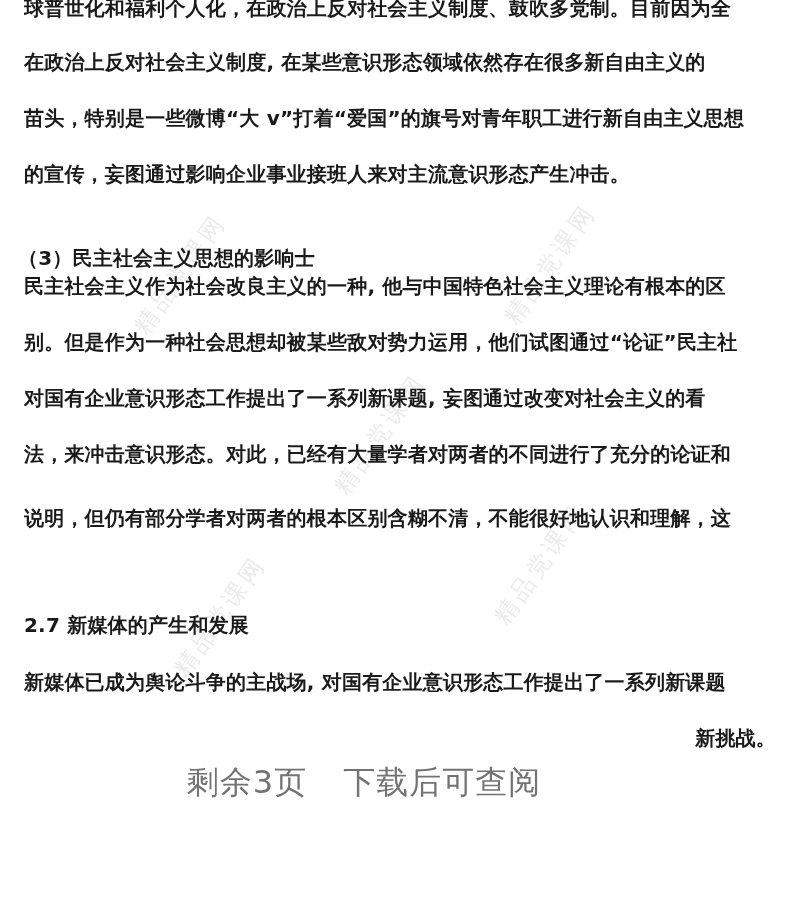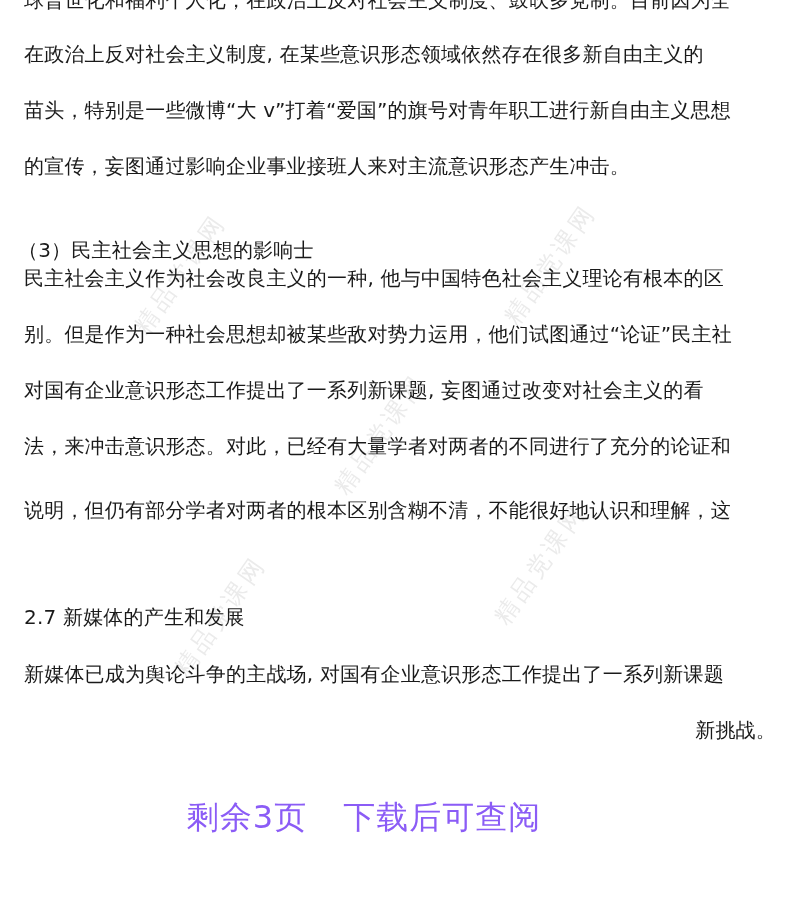--- a/index.html
+++ b/index.html
@@ -38,29 +38,29 @@
       position: absolute;
       font-size: 24px;
       color: #ebebeb;
       transform: rotate(-55deg);
       transform-origin: center center;
       white-space: nowrap;
       letter-spacing: 4px;
       pointer-events: none;
       z-index: 0;
     }
-    .text-layer { position: absolute; left:0; top:0; width:800px; height:861px; z-index: 1; }
+    .text-layer { position: absolute; left:0; top:8px; width:800px; height:861px; z-index: 1; font-weight: bold; }
     .more {
       position: absolute;
       left: 0;
       width: 728px;
-      top: 796px;
+      top: 761px;
       text-align: center;
       font-size: 32px;
-      color: #8b5cf6;
+      color: #737373;
       letter-spacing: 1px;
       word-spacing: 0;
     }
     .more .gap { display: inline-block; width: 36px; }
   </style>
 </head>
 <body>
 
 <div class="page">
 

